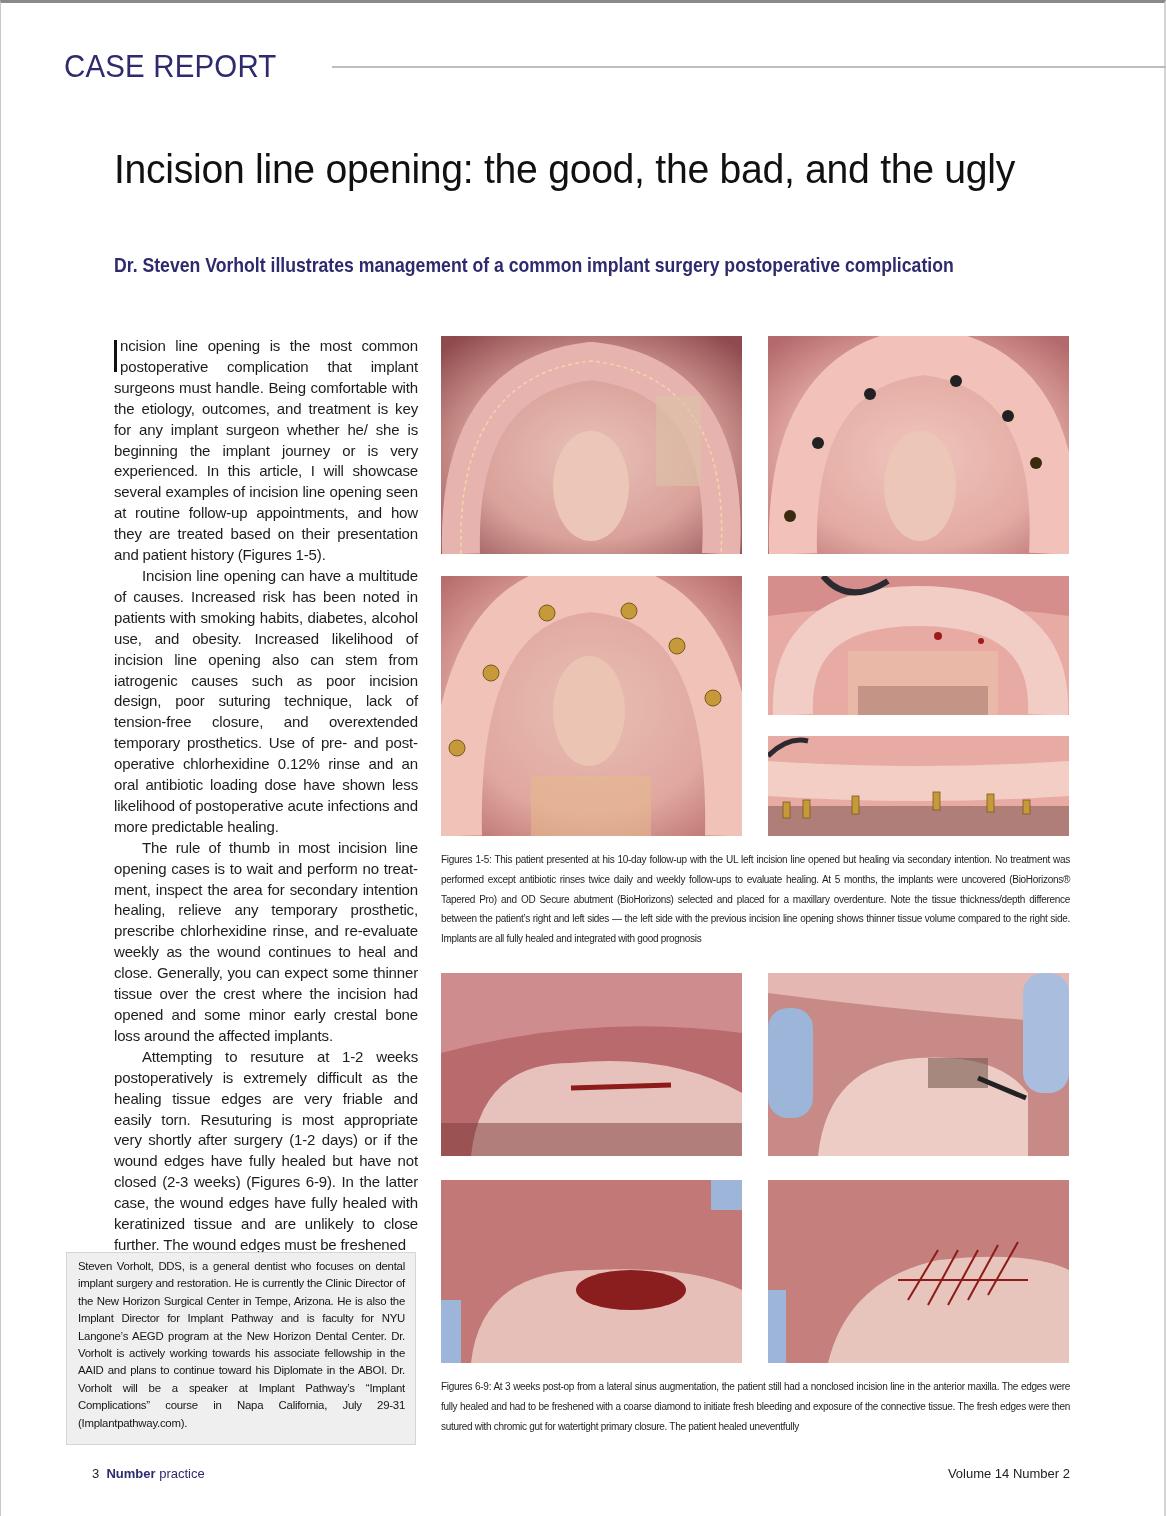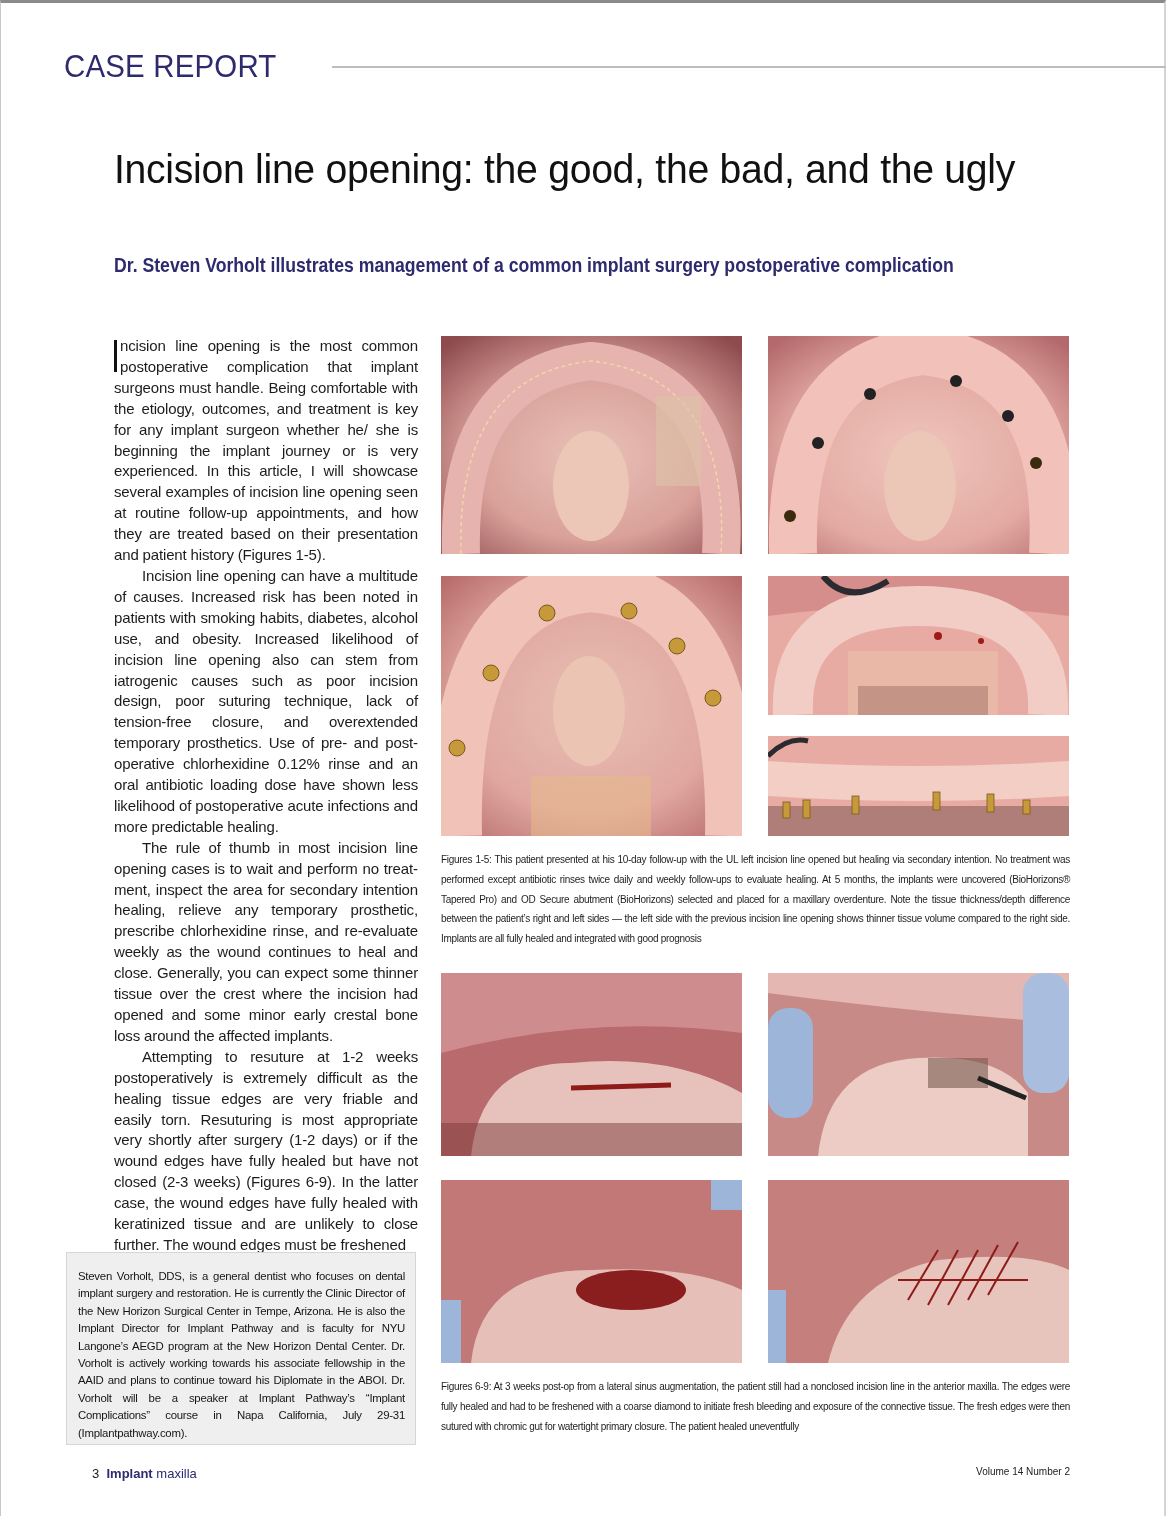--- a/index.html
+++ b/index.html
@@ -18,34 +18,34 @@
     white-space: nowrap; transform: scaleX(0.84); transform-origin: left; }
 
   .body-col { position: absolute; left: 114px; top: 336px; width: 304px; }
   .body-col p { font-size: 15px; line-height: 20.9px; text-align: justify; color: #1c1c1c;
     hyphens: manual; letter-spacing: -0.15px; }
   .body-col p.indent { text-indent: 28px; }
   .dropcap { display: inline-block; width: 3px; height: 32px; background: #111; vertical-align: top;
     margin-top: 4px; margin-right: 3px; float: left; }
 
   .bio-box { position: absolute; left: 66px; top: 1252px; width: 350px; height: 193px;
-    background: #efefef; border: 1px solid #d6d6d6; padding: 15px 10px 0 11px; }
+    background: #efefef; border: 1px solid #d6d6d6; padding: 5px 10px 0 11px; }
   .bio-box p { font-size: 11.4px; line-height: 17.4px; text-align: justify; color: #151515;
     letter-spacing: -0.25px; }
 
   .fig { position: absolute; overflow: hidden; }
   .fig svg { display: block; width: 100%; height: 100%; }
 
   .caption { position: absolute; left: 441px; width: 629px; font-size: 10px; line-height: 19.8px;
     color: #1e1e1e; text-align: justify; letter-spacing: -0.3px; }
 
   .footer-left { position: absolute; left: 92px; top: 1466px; font-size: 13px; color: #222; white-space: nowrap; }
   .footer-left .brand { color: #2e2a6e; font-weight: bold; }
   .footer-left .brand-sub { color: #2e2a6e; }
-  .footer-right { position: absolute; right: 96px; top: 1466px; font-size: 10px; color: #222; white-space: nowrap; }
+  .footer-right { position: absolute; right: 96px; top: 1466px; font-size: 13px; color: #222; white-space: nowrap; }
 </style>
 </head>
 <body>
 
 <div class="page-frame"></div>
 
 <div class="section-label">CASE REPORT</div>
 <div class="section-rule"></div>
 
 <h1 class="title">Incision line opening: the good, the bad, and the ugly</h1>
@@ -194,16 +194,16 @@
         <path d="M220,115 L250,62"></path>
         <path d="M130,100 L260,100"></path>
     </g>
   </svg>
 </div>
 
 <p class="caption" style="top:1377px;">Figures 6-9: At 3 weeks post-op from a lateral sinus augmentation, the patient still had a nonclosed incision line in the anterior maxilla. The edges were fully healed and had to be freshened with a coarse diamond to initiate fresh bleeding and exposure of the connective tissue. The fresh edges were then sutured with chromic gut for watertight primary closure. The patient healed uneventfully</p>
 
 <div class="footer-left">
   <span>3</span>&nbsp;
-  <span class="brand">Implant</span>
-  <span class="brand-sub">maxilla</span>
+  <span class="brand">Number</span>
+  <span class="brand-sub">practice</span>
 </div>
 <div class="footer-right">Volume 14  Number 2</div>
 
 </body></html>

